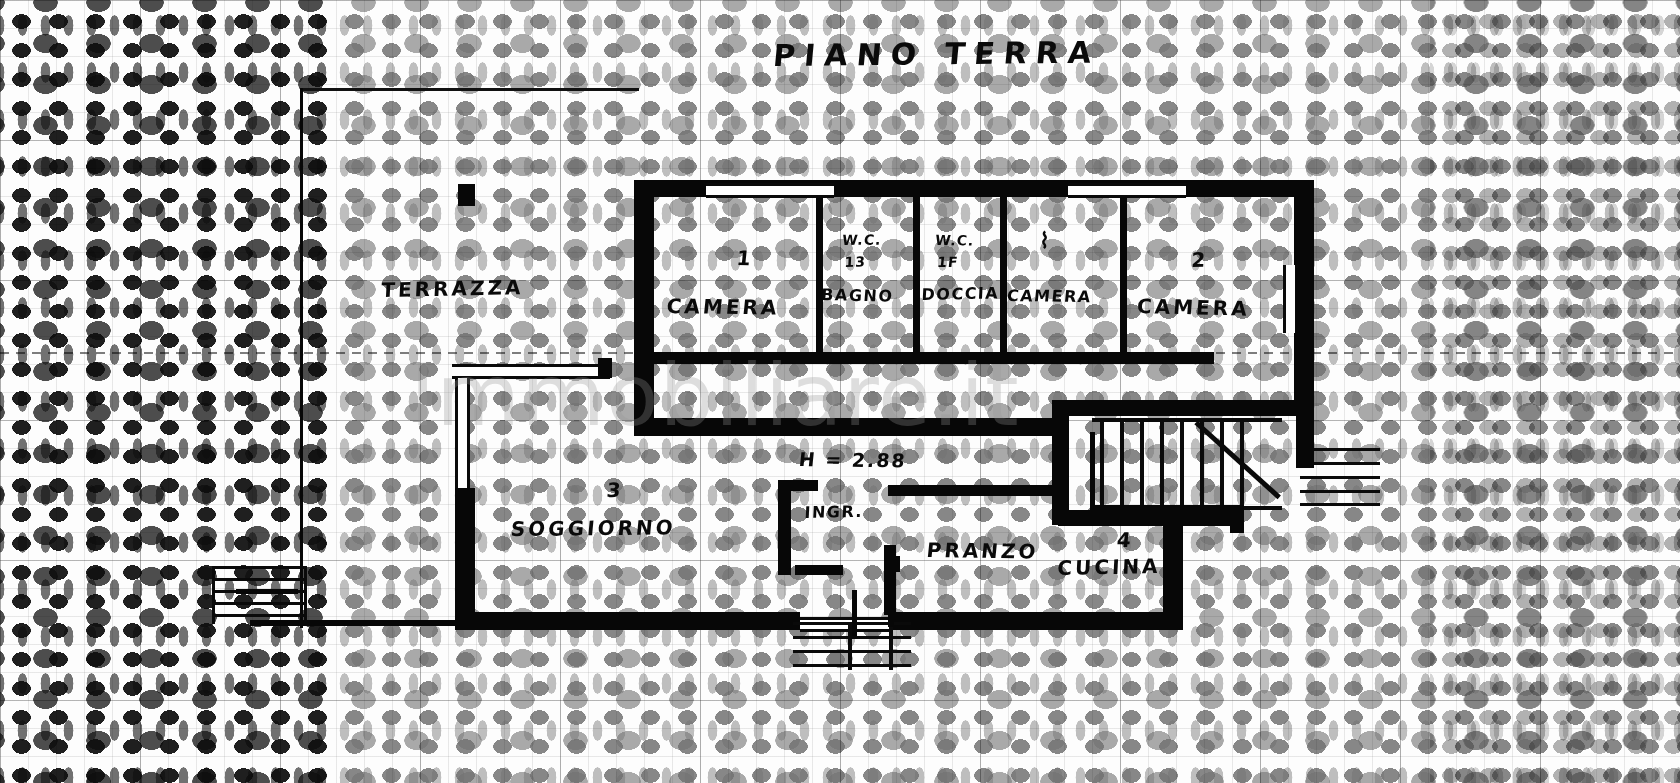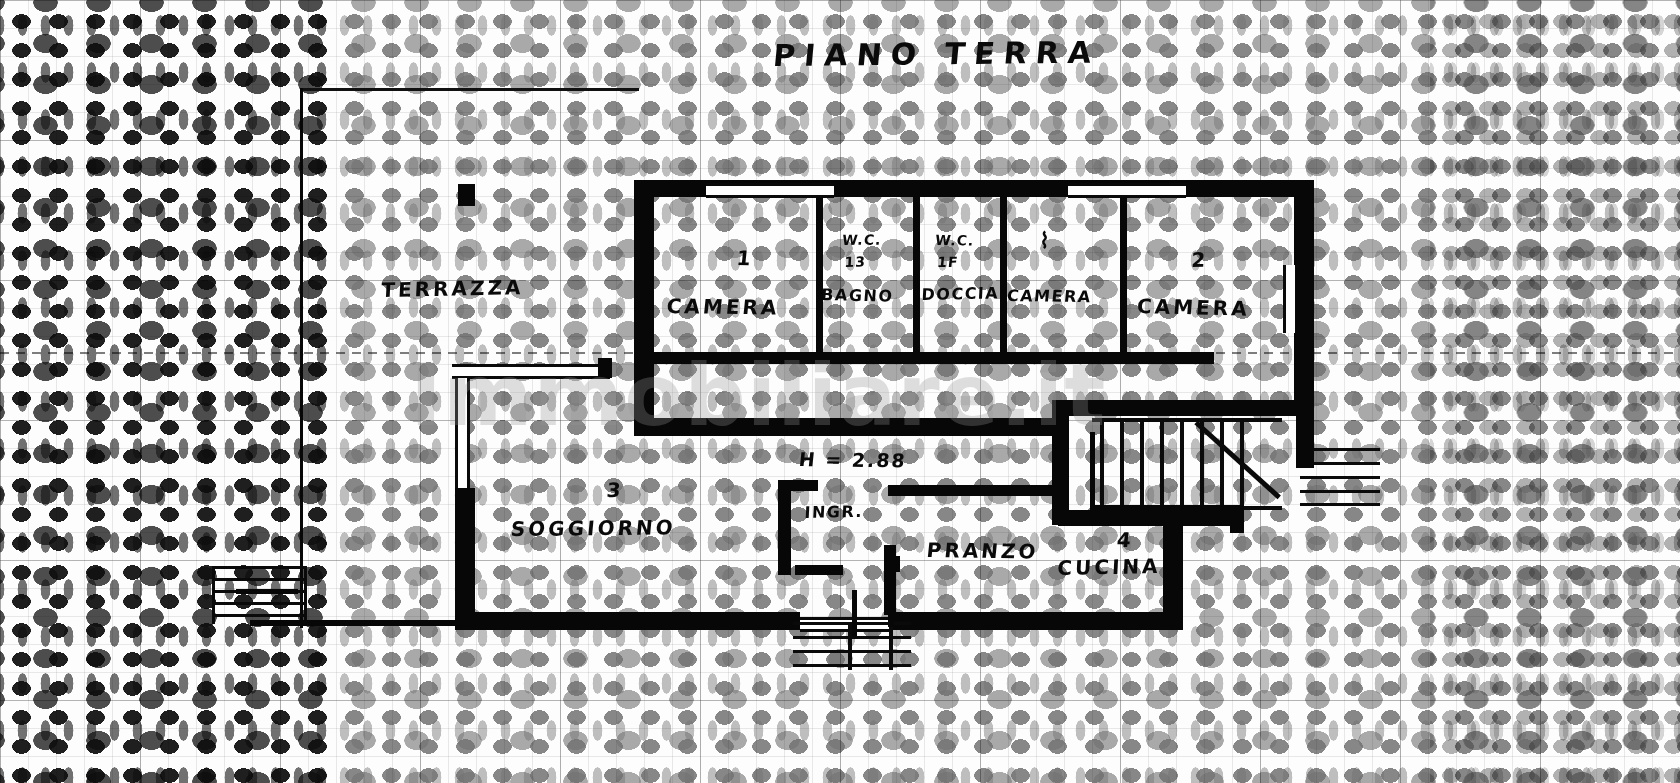--- a/index.html
+++ b/index.html
@@ -65,21 +65,21 @@
 
   
   .j1{transform:rotate(-1.2deg) skewX(-4deg);}
   .j2{transform:rotate(.8deg) skewX(-5deg);}
   .j3{transform:rotate(-.6deg) skewX(-6deg);}
   .j4{transform:rotate(1.4deg) skewX(-3deg);}
 
   
   .watermark{
     position:absolute;left:410px;top:345px;width:800px;
-    font-family:"DejaVu Sans",sans-serif;font-size:86px;font-weight:700;
+    font-family:"DejaVu Sans",sans-serif;font-size:86px;font-weight:400;
     color:rgba(150,150,150,.30);letter-spacing:1px;white-space:nowrap;
     pointer-events:none;user-select:none;
   }
 
   
   .stair{position:absolute;}
   .stair .tread{position:absolute;background:#0a0a0a;}
   .diag{position:absolute;background:#0a0a0a;transform-origin:left center;}
 
   

